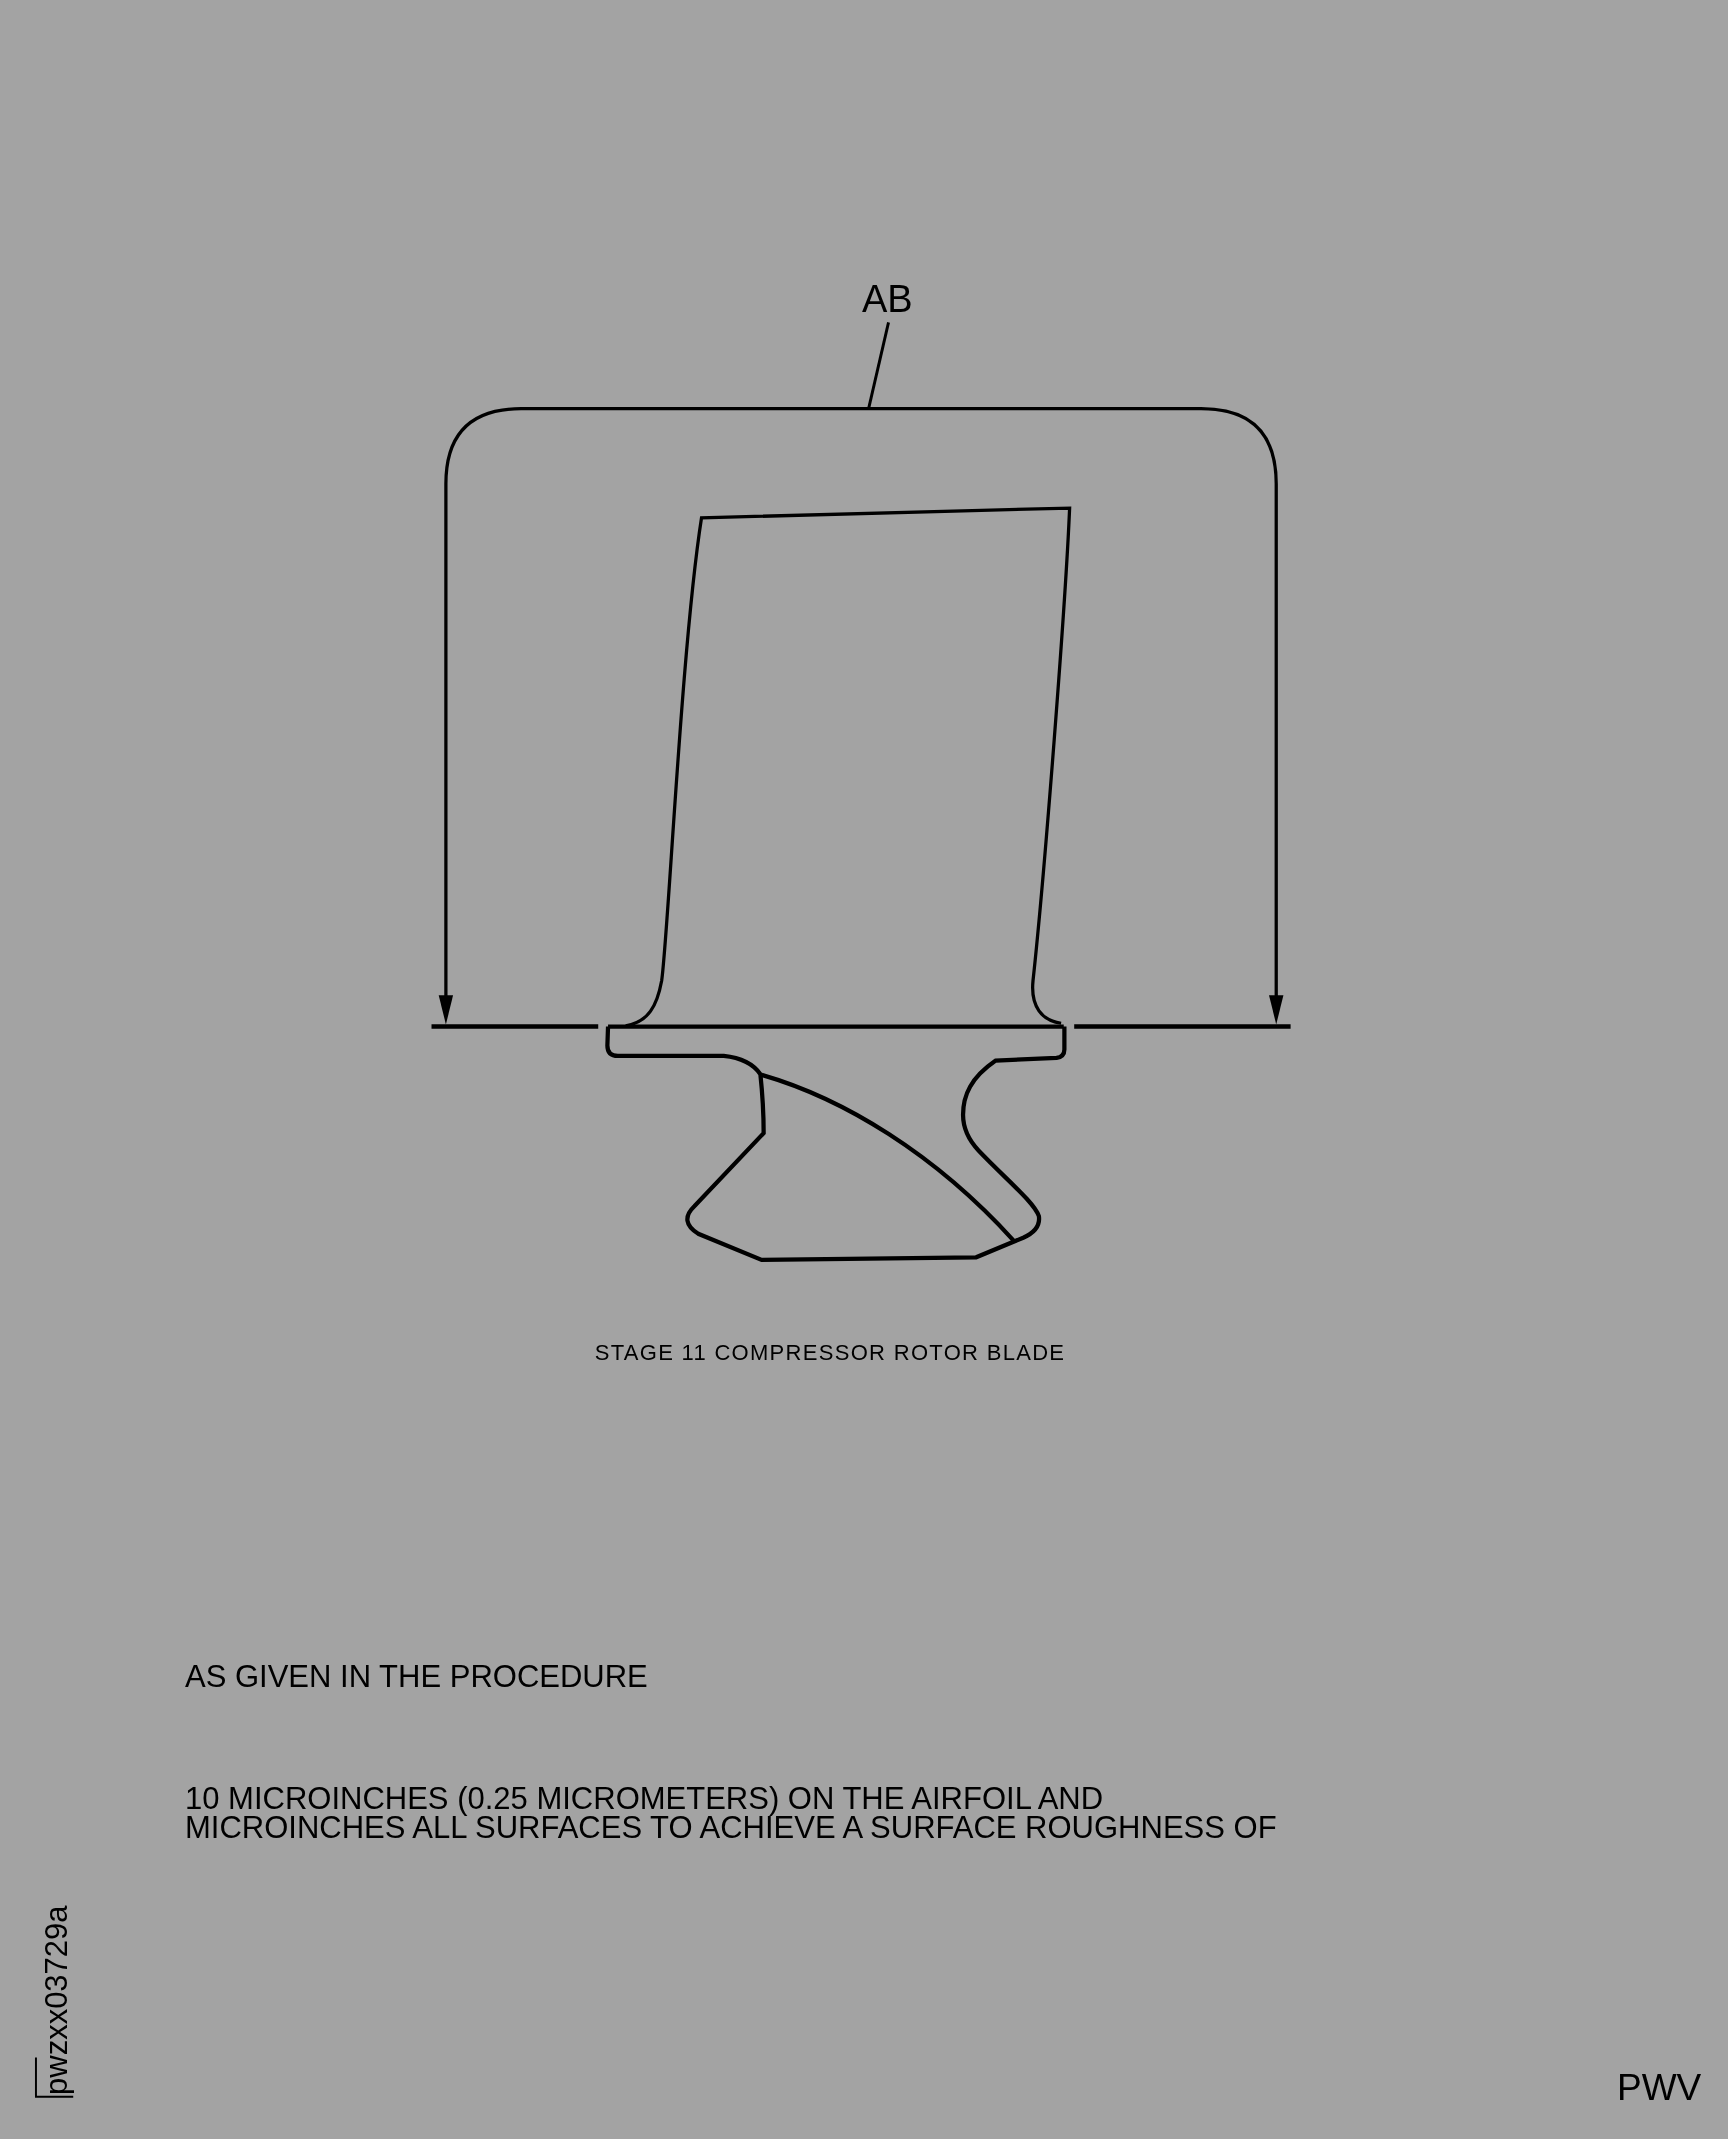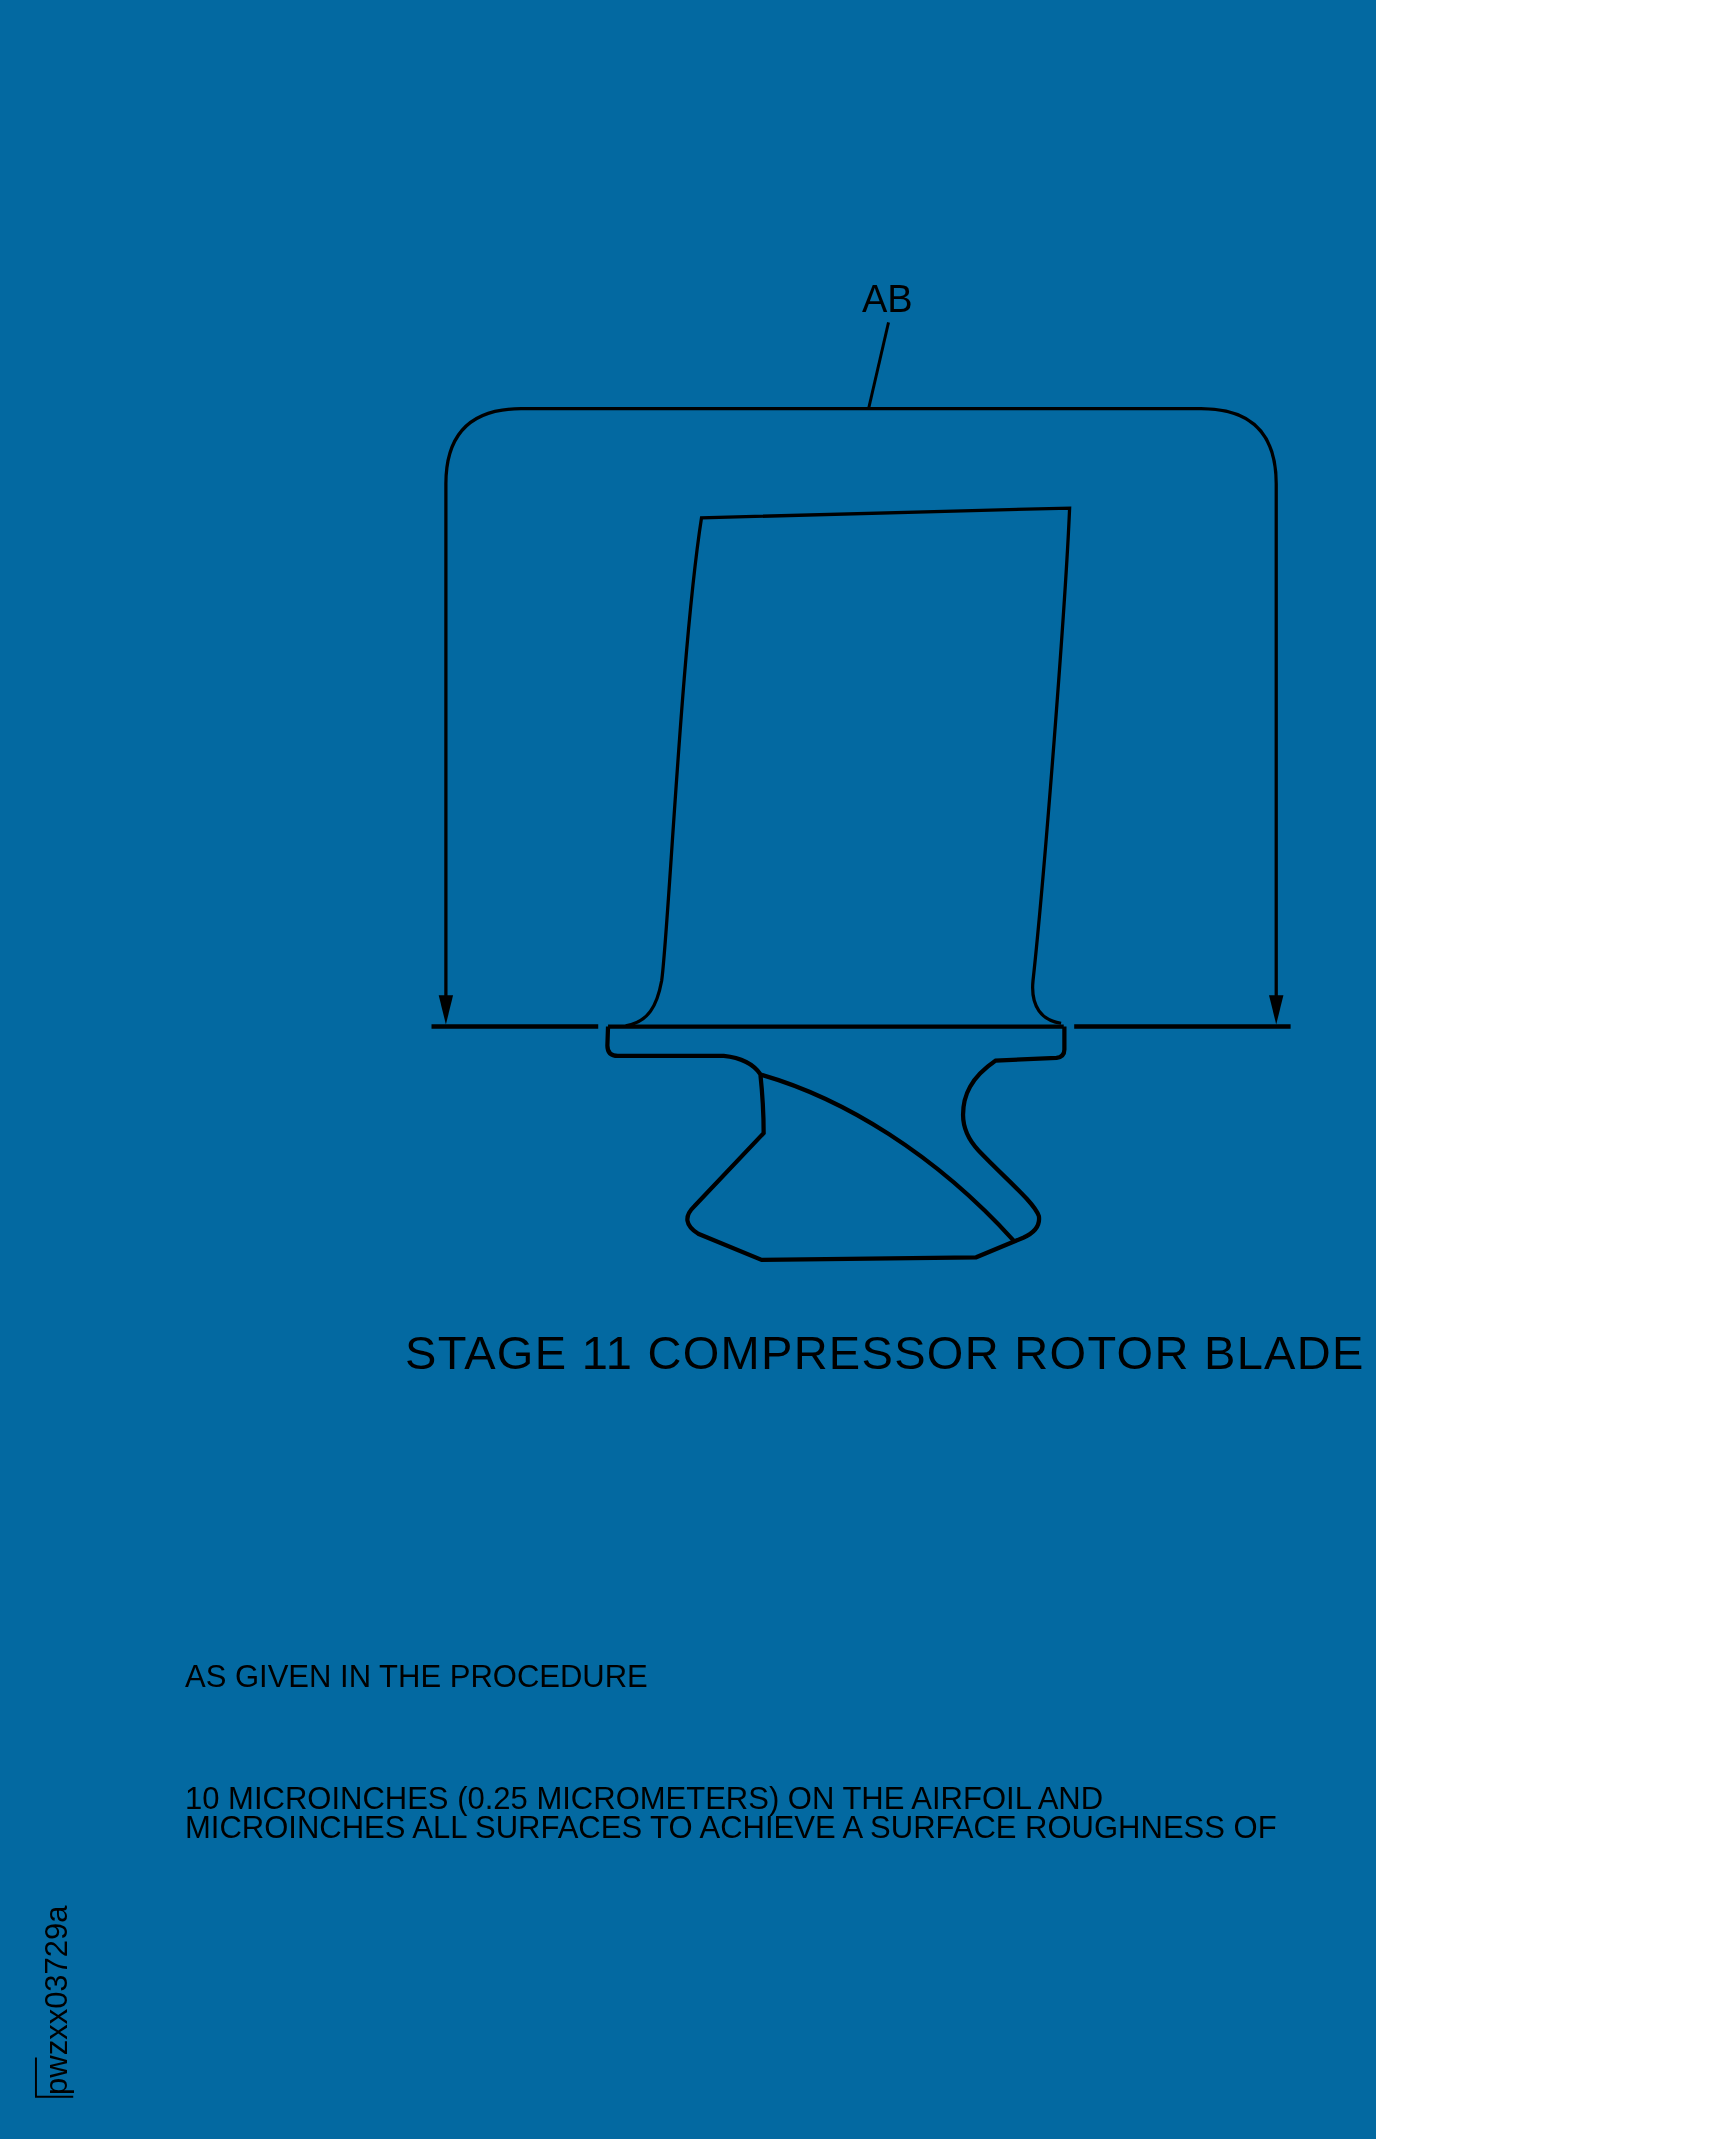--- a/index.html
+++ b/index.html
@@ -2,23 +2,23 @@
 <html style="font-size:10.5px"><head>
 <meta charset="utf-8">
 <style>
   html, body {
     margin: 0;
     padding: 0;
     background: #ffffff;
   }
   #page {
     position: relative;
-    width: 1376px;
+    width: 1728px;
     height: 2140px;
-    background: #0369a1;
+    background: #a3a3a3;
     font-family: "Liberation Sans", sans-serif;
     color: #000000;
     overflow: hidden;
   }
   #artwork {
     position: absolute;
     left: 0;
     top: 0;
     width: 1728px;
     height: 2140px;
@@ -32,21 +32,21 @@
     left: 862px;
     top: 280px;
     font-size: 38px;
     line-height: 39px;
   }
   #caption {
     left: 405px;
     top: 1334px;
     width: 850px;
     text-align: center;
-    font-size: 47px;
+    font-size: 22px;
     line-height: 38px;
     letter-spacing: 1.3px;
   }
   .note-line {
     left: 185px;
     font-size: 31px;
     line-height: 46px;
   }
   #note1-l1 { top: 1701px; }
   #note1-l2 { top: 1654px; }

